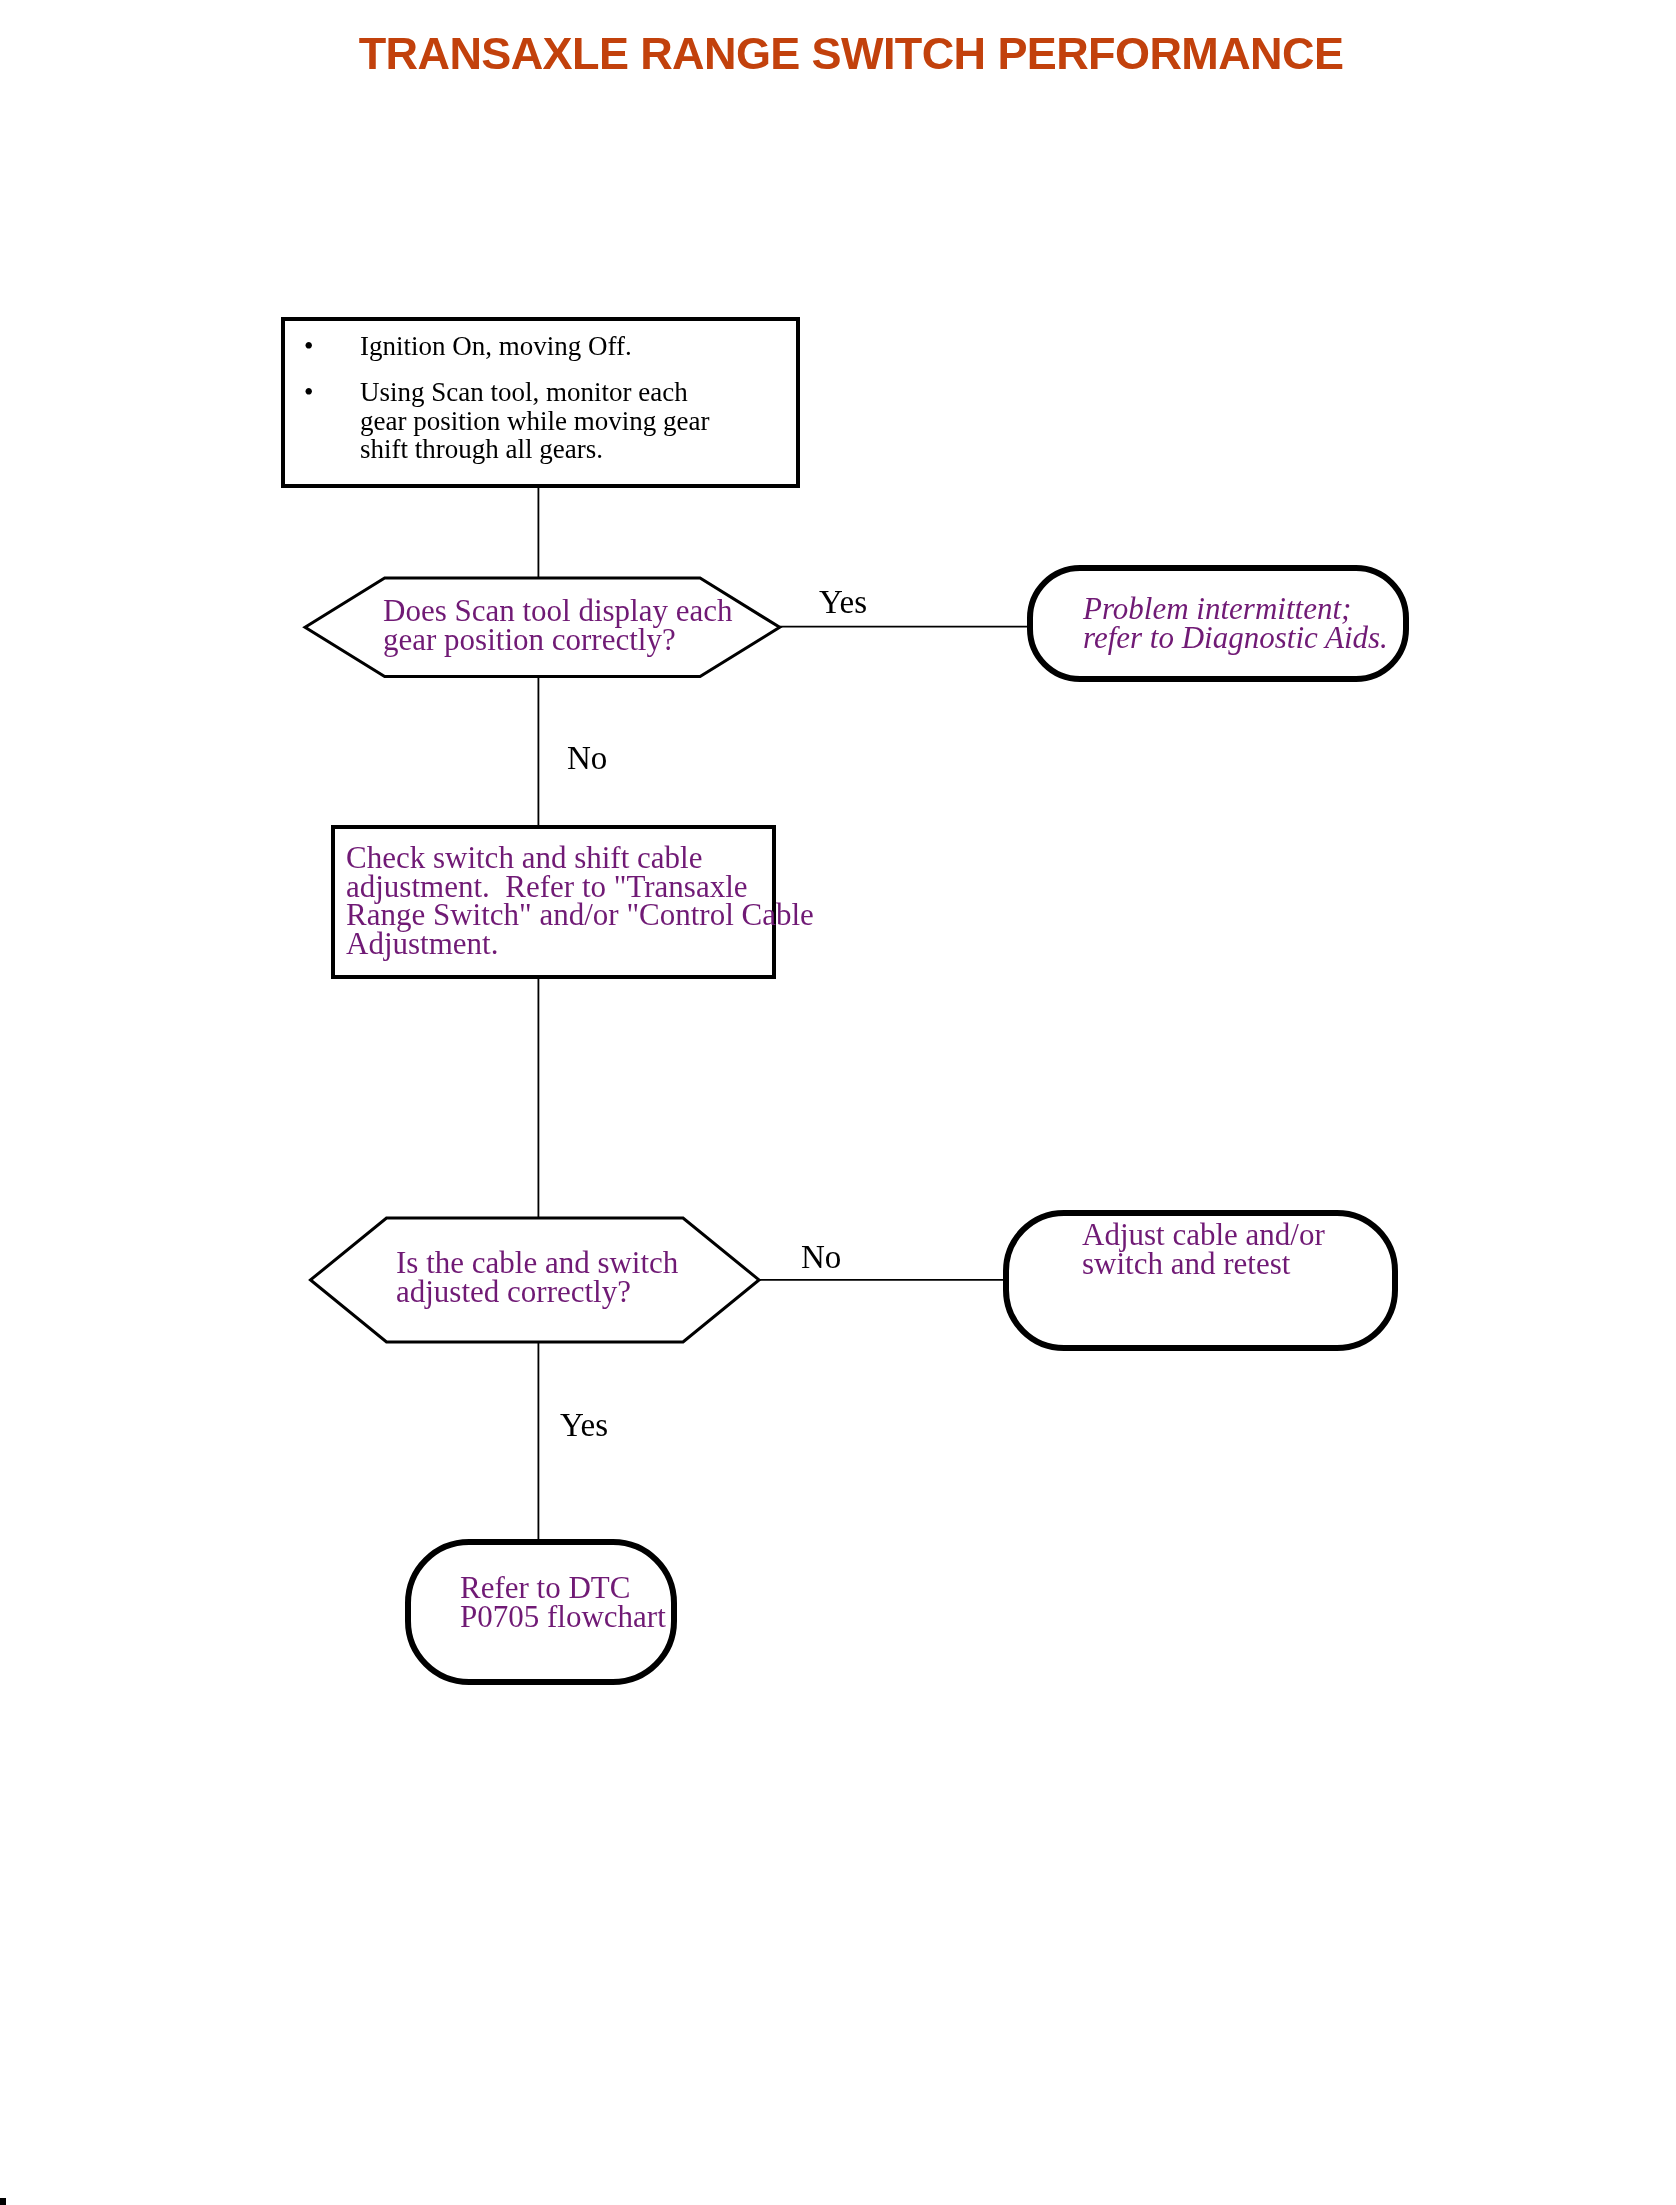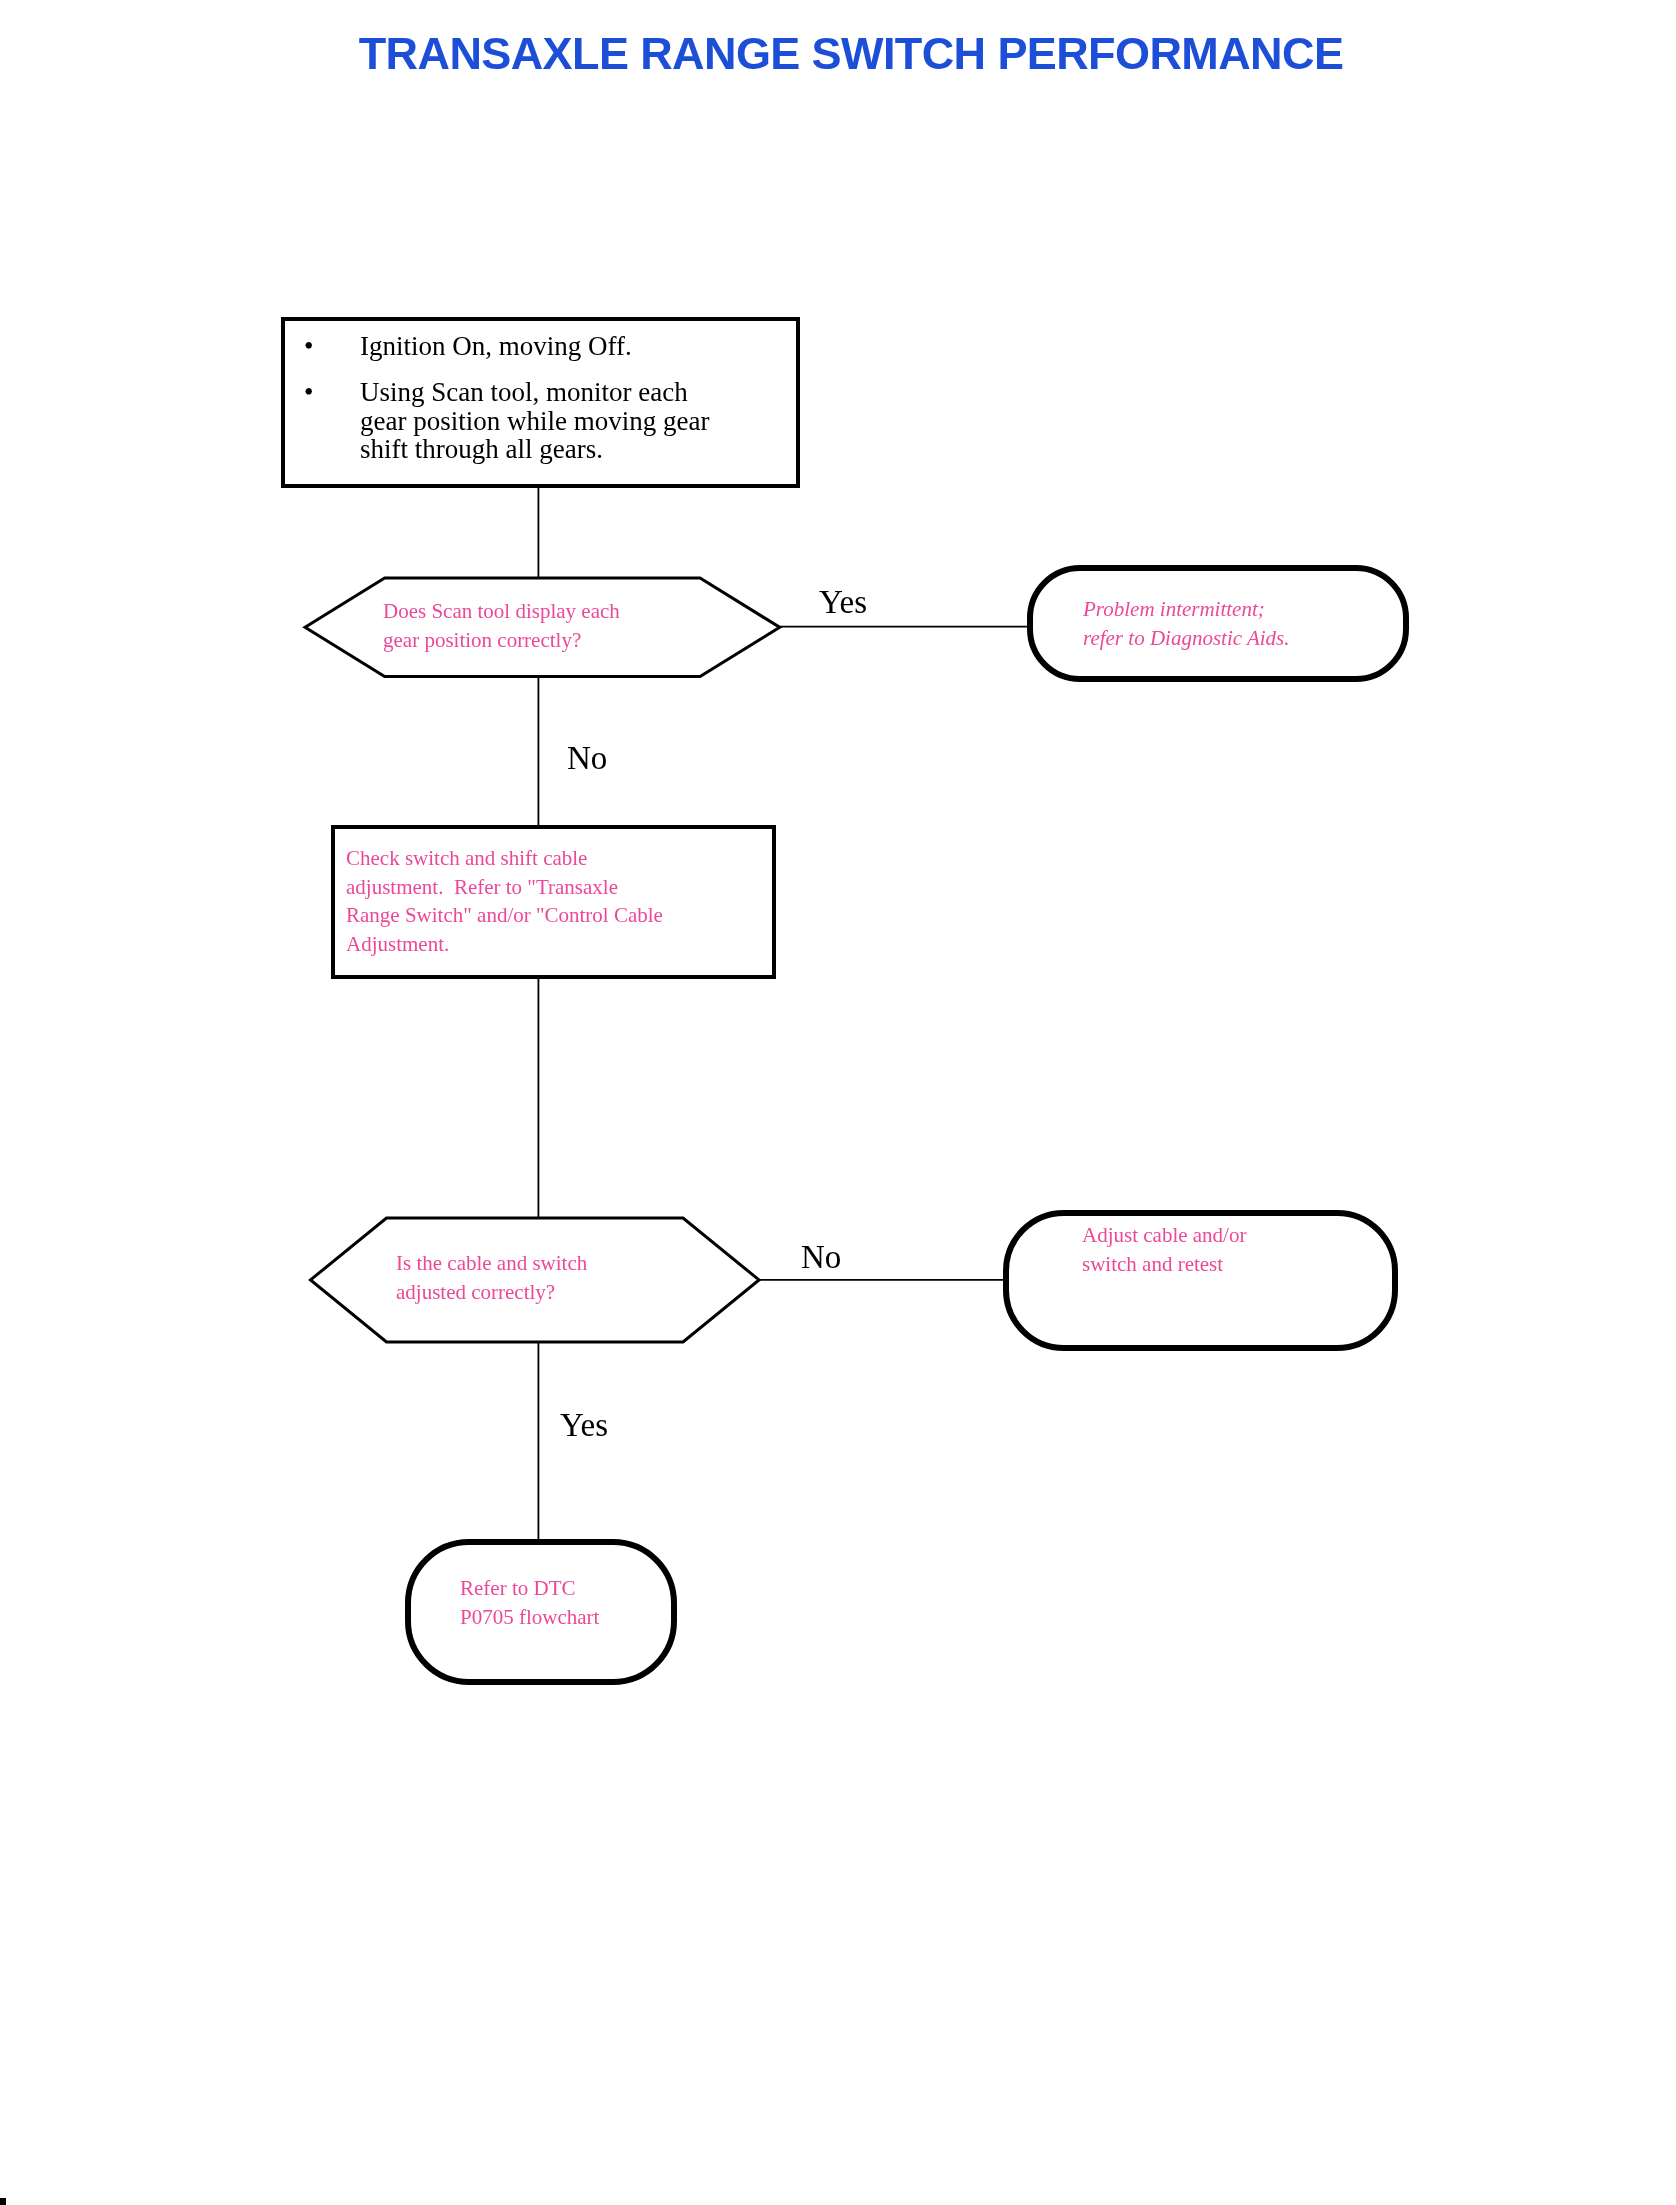--- a/index.html
+++ b/index.html
@@ -24,23 +24,23 @@
   }
   .rect-node {
     border: 4.3px solid #000000;
   }
   .pill-node {
     border: 6.7px solid #000000;
   }
   .txt {
     position: absolute;
     z-index: 3;
-    color: #ec4899;
+    color: #701a75;
     font-family: "Liberation Serif", serif;
-    font-size: 21px;
+    font-size: 31px;
     line-height: 28.6px;
     white-space: pre-wrap;
   }
   .branch-label {
     position: absolute;
     z-index: 3;
     color: #000000;
     font-family: "Liberation Serif", serif;
     font-size: 33px;
     line-height: 28.6px;
@@ -50,21 +50,21 @@
     position: absolute;
     z-index: 3;
     top: 28px;
     left: 851px;
     transform: translateX(-50%);
     font-family: "Liberation Sans", sans-serif;
     font-size: 45px;
     font-weight: 700;
     letter-spacing: -0.6px;
     white-space: nowrap;
-    color: #1d4ed8;
+    color: #c2410c;
   }
   .bullet-row {
     position: absolute;
     z-index: 3;
   }
   .bullet-dot {
     position: absolute;
     left: 0;
     top: 0;
     font-size: 27px;

